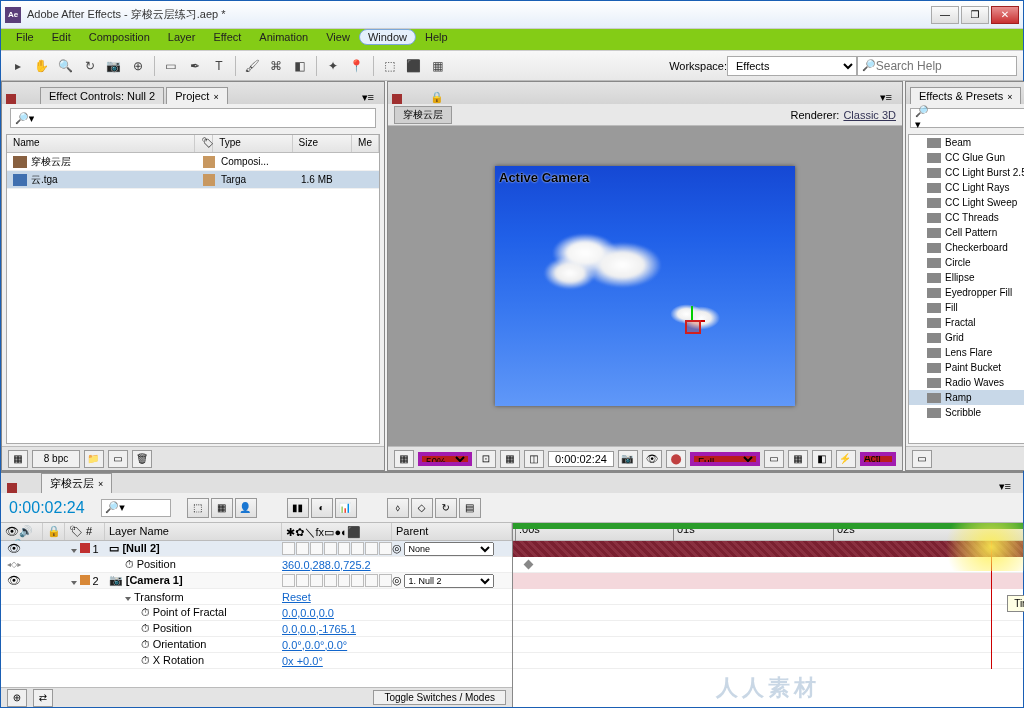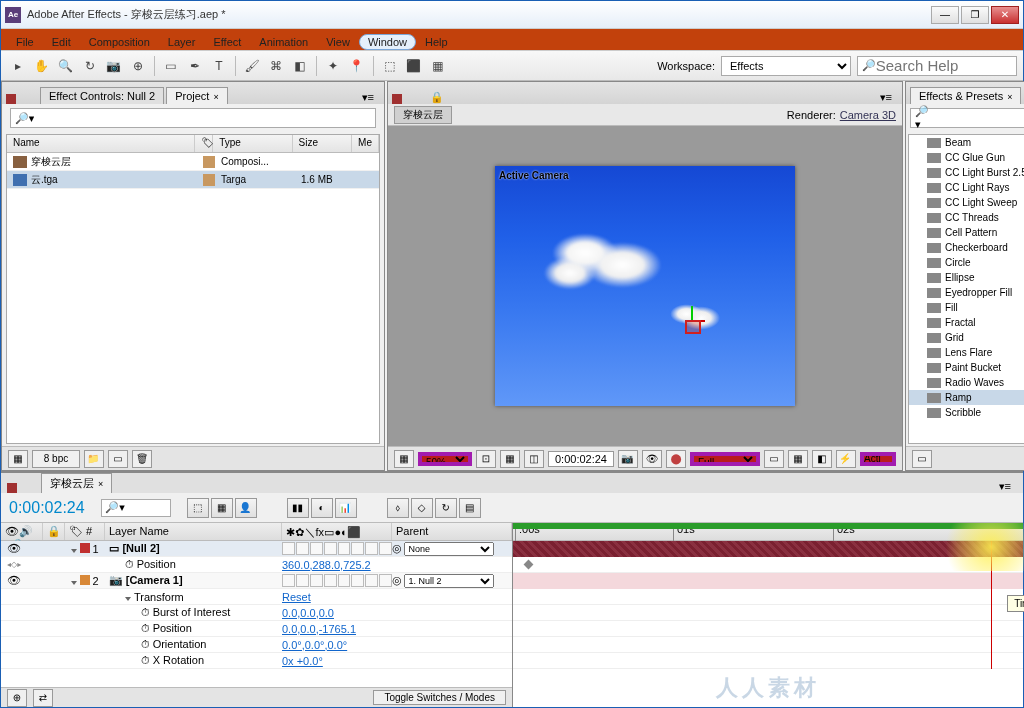--- a/index.html
+++ b/index.html
@@ -4,30 +4,30 @@
 <style>
 * { margin: 0; padding: 0; box-sizing: border-box; font-family: "Segoe UI", Tahoma, sans-serif; font-size: 11px; }
 body { background: #e8e8e8; overflow: hidden; width: 1024px; height: 708px; }
 .window { width: 1024px; height: 708px; border: 1px solid #1a5fb4; background: #f0f0f0; display: flex; flex-direction: column; }
 .titlebar { background: linear-gradient(#fff, #e5eef9); height: 28px; display: flex; align-items: center; padding: 0 4px; border-bottom: 1px solid #ccc; }
 .titlebar-icon { width: 16px; height: 16px; background: #5a3e7a; color: #fff; font-size: 8px; font-weight: bold; display: flex; align-items: center; justify-content: center; margin-right: 6px; }
 .titlebar-text { flex: 1; color: #333; }
 .titlebar-btns { display: flex; gap: 2px; }
 .titlebar-btn { width: 28px; height: 18px; border: 1px solid #aaa; background: linear-gradient(#fafafa,#e0e0e0); display: flex; align-items: center; justify-content: center; font-size: 10px; cursor: pointer; }
 .titlebar-btn.close { background: linear-gradient(#e89090,#c83030); color: #fff; border-color: #a02020; }
-.menubar { height: 22px; background: #c2410c; display: flex; align-items: flex-end; padding: 0 6px; border-bottom: 1px solid #ccc; }
+.menubar { height: 22px; background: #84cc16; display: flex; align-items: flex-start; padding: 0 6px; border-bottom: 1px solid #ccc; }
 .menu-item { padding: 2px 9px; cursor: pointer; color: #222; }
 .menu-item.active { border: 1px solid #7aa7d9; background: #e5f0fb; border-radius: 8px; padding: 1px 8px; }
 .toolbar { height: 30px; background: linear-gradient(#f8f8f8,#e8e8e8); border-bottom: 1px solid #bbb; display: flex; align-items: center; padding: 0 6px; gap: 2px; }
 .tool-btn { width: 22px; height: 22px; border: 1px solid transparent; display: flex; align-items: center; justify-content: center; cursor: pointer; color: #444; font-size: 12px; }
 .tool-sep { width: 1px; height: 20px; background: #bbb; margin: 0 3px; }
-.workspace-area { margin-left: auto; display: flex; align-items: center; gap: 6px; }
+.workspace-area { margin-left: auto; display: flex; align-items: center; }
 .workspace-select { height: 20px; width: 130px; font-size: 11px; background: #fff; border: 1px solid #aaa; padding: 0 4px; }
 .search-box { width: 160px; height: 20px; border: 1px solid #aaa; background: #fff; display: flex; align-items: center; padding: 0 4px; }
-.search-box input { border: none; outline: none; width: 100%; font-size: 15px; }
+.search-box input { border: none; outline: none; width: 100%; font-size: 12px; }
 .main-area { flex: 1; display: flex; flex-direction: column; min-height: 0; }
 .upper { display: flex; height: 390px; }
 .panel { background: #f0f0f0; border: 1px solid #888; display: flex; flex-direction: column; }
 .panel-tabs { height: 22px; background: linear-gradient(#e4e4e4,#d4d4d4); display: flex; align-items: flex-end; padding: 0 4px; }
 .tab { padding: 2px 8px; background: #e0e0e0; border: 1px solid #999; border-bottom: none; margin-right: 2px; font-size: 10px; cursor: pointer; position: relative; }
 .tab.active { background: #f0f0f0; }
 .tab-close { margin-left: 4px; font-size: 9px; }
 .tab-sq { width: 10px; height: 10px; display: inline-block; margin-right: 24px; vertical-align: middle; }
 .panel-menu { margin-left: auto; padding: 0 6px; cursor: pointer; }
 .project-panel { width: 384px; }
@@ -50,21 +50,21 @@
 .type-sw { width: 12px; height: 12px; display: inline-block; vertical-align: middle; margin-right: 4px; }
 .proj-footer { height: 24px; display: flex; align-items: center; gap: 4px; padding: 0 6px; background: #e4e4e4; border-top: 1px solid #bbb; }
 .footer-btn { width: 20px; height: 18px; border: 1px solid #999; background: #f0f0f0; display: flex; align-items: center; justify-content: center; font-size: 10px; cursor: pointer; }
 .comp-panel { flex: 1; margin: 0 2px; }
 .comp-header { height: 22px; display: flex; align-items: center; padding: 0 6px; gap: 6px; background: #e8e8e8; border-bottom: 1px solid #bbb; }
 .comp-name-box { padding: 1px 8px; background: #d0d0d0; border: 1px solid #999; font-size: 10px; }
 .renderer { margin-left: auto; font-size: 10px; display: flex; align-items: center; gap: 4px; }
 .renderer-val { text-decoration: underline; color: #335; }
 .viewport { flex: 1; background: #9a9a9a; display: flex; align-items: center; justify-content: center; position: relative; }
 .canvas { width: 300px; height: 240px; background: linear-gradient(180deg, #1548d4 0%, #2060e8 30%, #3878f0 60%, #6098f8 100%); position: relative; box-shadow: 0 0 4px rgba(0,0,0,0.5); }
-.canvas-label { position: absolute; top: 4px; left: 4px; font-size: 10px; color: #000; font-weight: bold; text-shadow: 0 0 2px #fff; }
+.canvas-label { position: absolute; top: 4px; left: 4px; font-size: 13px; color: #000; font-weight: bold; text-shadow: 0 0 2px #fff; }
 .cloud1 { position: absolute; left: 30px; top: 55px; width: 150px; height: 80px; background: radial-gradient(ellipse 50px 30px at 40% 40%, #fff 0%, #f4f4f4 35%, transparent 65%), radial-gradient(ellipse 60px 35px at 65% 55%, #fff 0%, #f0f0f0 35%, transparent 65%), radial-gradient(ellipse 40px 25px at 30% 65%, #fff 0%, #eee 35%, transparent 65%); filter: blur(1px); }
 .cloud2 { position: absolute; left: 160px; top: 130px; width: 70px; height: 40px; background: radial-gradient(ellipse 25px 15px at 45% 45%, #fff 0%, #f0f0f0 35%, transparent 65%), radial-gradient(ellipse 30px 18px at 65% 55%, #fff 0%, #eee 35%, transparent 65%); filter: blur(0.5px); }
 .gizmo { position: absolute; left: 182px; top: 140px; width: 30px; height: 30px; }
 .gizmo-y { position: absolute; left: 14px; top: 0; width: 2px; height: 14px; background: #0c0; }
 .gizmo-x { position: absolute; left: 14px; top: 14px; width: 14px; height: 2px; background: #c00; }
 .gizmo-box { position: absolute; left: 8px; top: 14px; width: 16px; height: 14px; border: 2px solid #d02020; background: rgba(208,64,32,0.3); }
 .comp-footer { height: 24px; display: flex; align-items: center; gap: 4px; padding: 0 6px; background: #e4e4e4; border-top: 1px solid #bbb; font-size: 10px; }
 .comp-sel { height: 14px; font-size: 10px; border: 4px solid #a21caf; background: #b91c1c; }
 .timecode-box { padding: 1px 6px; background: #fff; border: 1px solid #999; }
 .effects-panel { width: 200px; }
@@ -231,21 +231,21 @@
       <div class="panel comp-panel">
         <div class="panel-tabs">
           <span class="tab-sq" style="background:#a03030"></span>
           <span style="padding:0 4px">🔒</span>
           <div class="panel-menu">▾≡</div>
         </div>
         <div class="comp-header">
           <div class="comp-name-box">穿梭云层</div>
           <div class="renderer">
             <span>Renderer:</span>
-            <span class="renderer-val">Camera 3D</span>
+            <span class="renderer-val">Classic 3D</span>
           </div>
         </div>
         <div class="viewport">
           <div class="canvas">
             <div class="canvas-label">Active Camera</div>
             <div class="cloud1"></div>
             <div class="cloud2"></div>
             <div class="gizmo">
               <div class="gizmo-y"></div>
                 <div class="gizmo-x"></div>
@@ -400,21 +400,21 @@
                 <div class="tl-name indent1"><span class="triangle open"></span>Transform</div>
                 <div class="tl-switches" style="width:110px">
                   <span class="tl-val">Reset</span>
                 </div>
                 <div class="tl-parent"></div>
               </div>
               <div class="tl-row">
                 <div class="tl-eye" style="font-size:8px;color:#888"></div>
                 <div class="tl-lock"></div>
                 <div class="tl-idx"></div>
-                <div class="tl-name indent2">⏱ Burst of Interest</div>
+                <div class="tl-name indent2">⏱ Point of Fractal</div>
                 <div class="tl-switches" style="width:110px">
                   <span class="tl-val">0.0,0.0,0.0</span>
                 </div>
                 <div class="tl-parent"></div>
               </div>
               <div class="tl-row">
                 <div class="tl-eye" style="font-size:8px;color:#888"></div>
                 <div class="tl-lock"></div>
                 <div class="tl-idx"></div>
                 <div class="tl-name indent2">⏱ Position</div>

